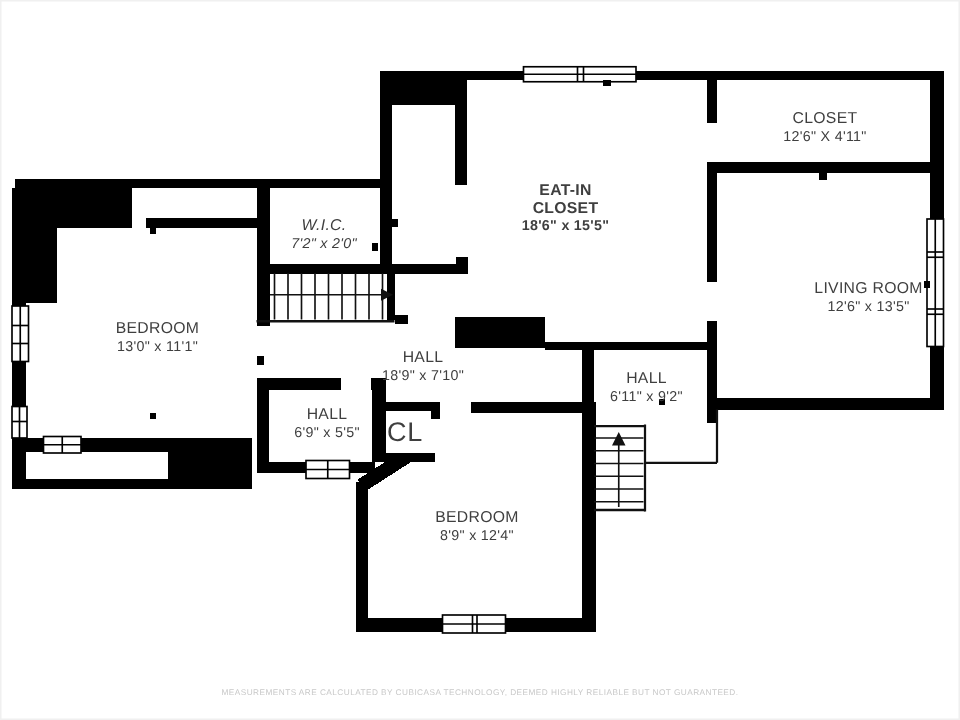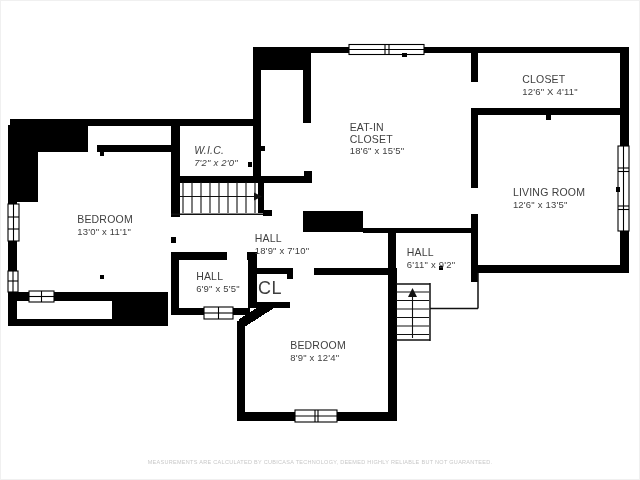--- a/index.html
+++ b/index.html
@@ -3,21 +3,21 @@
 <meta charset="utf-8">
 <style>
   html,body{margin:0;padding:0;background:#ffffff;}
   .stage{
     position:relative;width:640px;height:480px;background:var(--background,#fff);
     font-family:"Liberation Sans", sans-serif;overflow:hidden;
     box-shadow:inset 0 0 0 1px #f0f0f0;
   }
   svg{position:absolute;left:0;top:0;}
   .room-label{
-    position:absolute;transform:translateX(-50%);
+    position:absolute;transform:translateX(-50%);text-align:center;
     color:var(--label,#3f3f3f);font-size:10.5px;line-height:11.5px;
     white-space:nowrap;letter-spacing:.2px;
   }
   .room-label span{display:block;}
   .room-label .dims{font-size:9.5px;}
   .room-label.cl-size{font-size:18px;letter-spacing:.5px;}
   .disclaimer{
     position:absolute;left:0;top:459px;width:640px;text-align:center;
     color:var(--disclaimer,#c8c8c8);font-size:5.5px;letter-spacing:.3px;
   }
@@ -163,32 +163,32 @@
       <rect x="616" y="187" width="4" height="5"></rect>
       <rect x="171" y="237" width="5" height="6"></rect>
       <rect x="100" y="152" width="4" height="4"></rect>
       <rect x="100" y="275" width="4" height="4"></rect>
       <rect x="261" y="146" width="4" height="5"></rect>
       <rect x="248" y="162" width="4" height="5"></rect>
       <rect x="439" y="266" width="4" height="4"></rect>
     </g>
   </svg>
 
-  <div class="room-label" style="left:377px;top:122px;">
+  <div class="room-label" style="left:377px;top:122px;font-weight:bold;">
     <span>EAT-IN</span>
     <span>CLOSET</span>
     <span class="dims">18'6" x 15'5"</span>
   </div>
 
   <div class="room-label" style="left:550px;top:74px;">
     <span>CLOSET</span>
     <span class="dims">12'6" X 4'11"</span>
   </div>
 
-  <div class="room-label" style="left:549px;top:187px;">
+  <div class="room-label" style="left:579px;top:187px;">
     <span>LIVING ROOM</span>
     <span class="dims">12'6" x 13'5"</span>
   </div>
 
   <div class="room-label" style="left:216px;top:145px;font-style:italic;">
     <span>W.I.C.</span>
     <span class="dims">7'2" x 2'0"</span>
   </div>
 
   <div class="room-label" style="left:105px;top:214px;">

